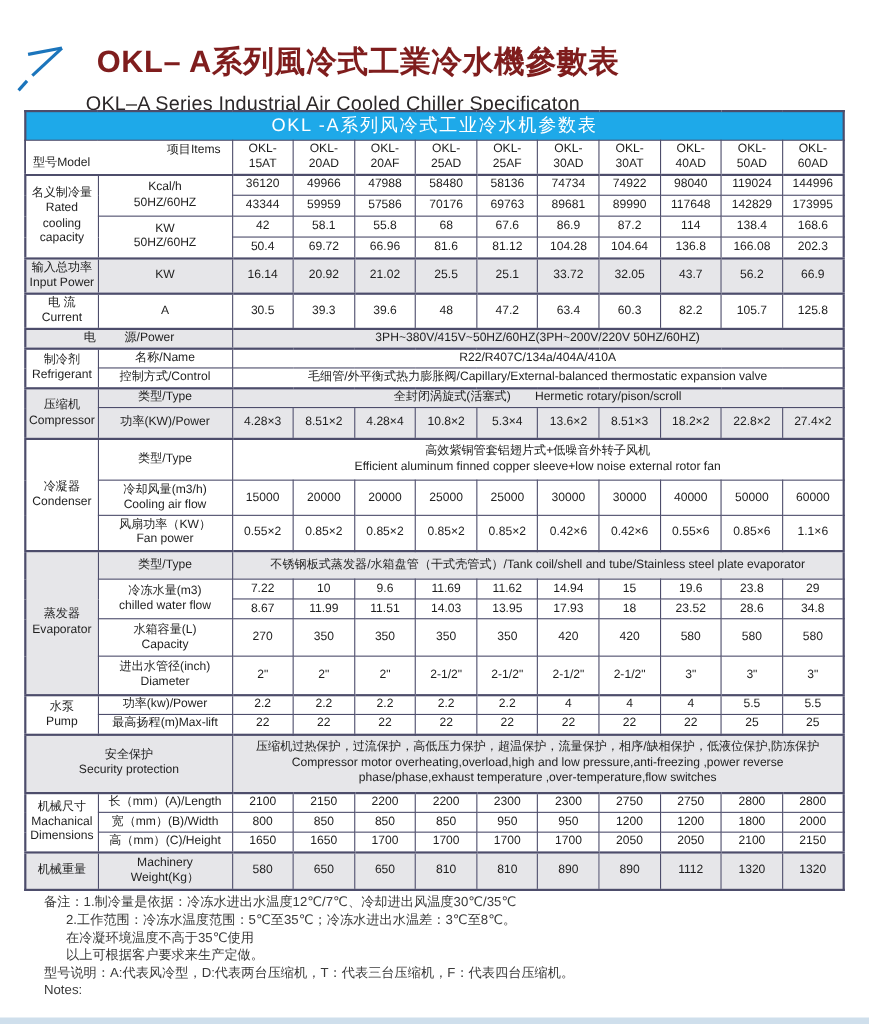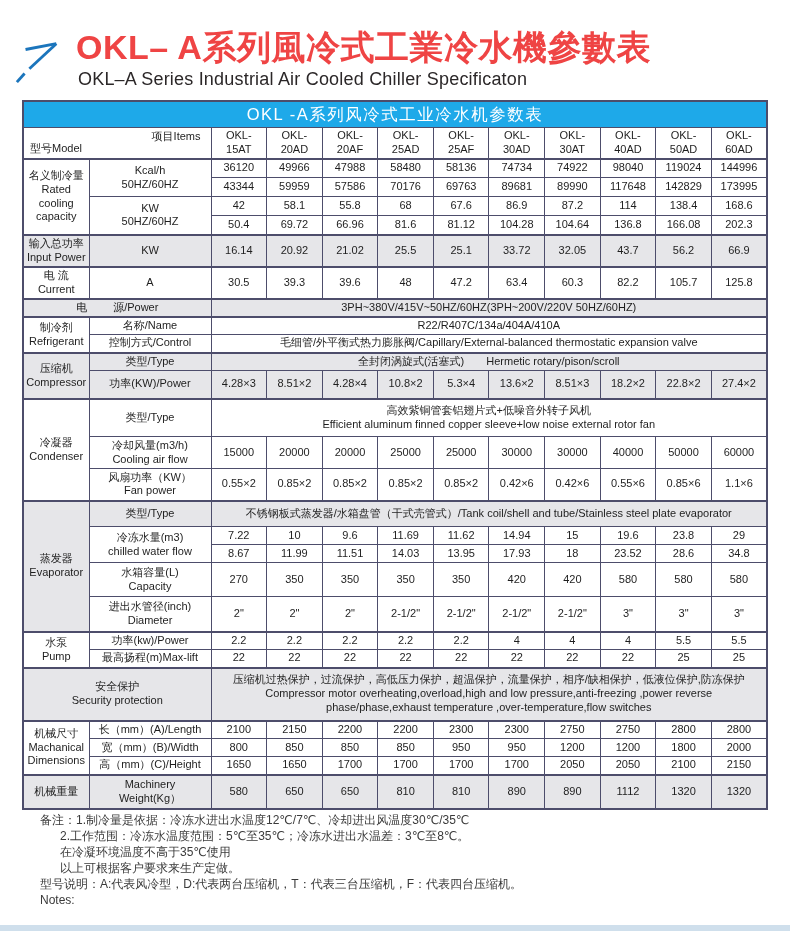--- a/index.html
+++ b/index.html
@@ -3,21 +3,21 @@
 <meta charset="utf-8">
 <style>
   html,body{margin:0;padding:0;background:#fff;}
   .page{position:relative;width:790px;height:931px;background:#fff;overflow:hidden;
         font-family:"Liberation Sans","DejaVu Sans",sans-serif;}
 
   
   .masthead{position:absolute;left:14px;top:28px;display:flex;align-items:flex-start;gap:12px;}
   .arrow{flex:0 0 auto;margin-top:6px;}
   .arrow path{fill:none;stroke:var(--arrow,#1b75bc);stroke-width:3;stroke-linecap:butt;}
-  .titles h1{margin:0;font-size:34px;font-weight:700;color:#ef4444;letter-spacing:.5px;line-height:1.15;}
+  .titles h1{margin:12px;font-size:28px;font-weight:700;color:#7f1d1d;letter-spacing:.5px;line-height:1.15;}
   .titles h2{margin:2px 0 0 2px;font-size:18px;font-weight:500;color:#2b2728;letter-spacing:.2px;}
 
   
   .spec{position:absolute;left:22px;top:100px;width:746px;border-collapse:collapse;table-layout:fixed;
         border:2px solid var(--border,#4d4d6b);}
   .spec td{border:1px solid var(--border,#4d4d6b);background:#fff;color:#1e1e1e;
            text-align:center;vertical-align:middle;font-size:11px;line-height:1.25;
            padding:1px 1px;overflow:hidden;}
   .spec tr.shade td{background:var(--gray,#e6e6e9);}
   .caption-row td{background:var(--blue,#1ea9e9);color:#fff;font-size:16.5px;font-weight:normal;

